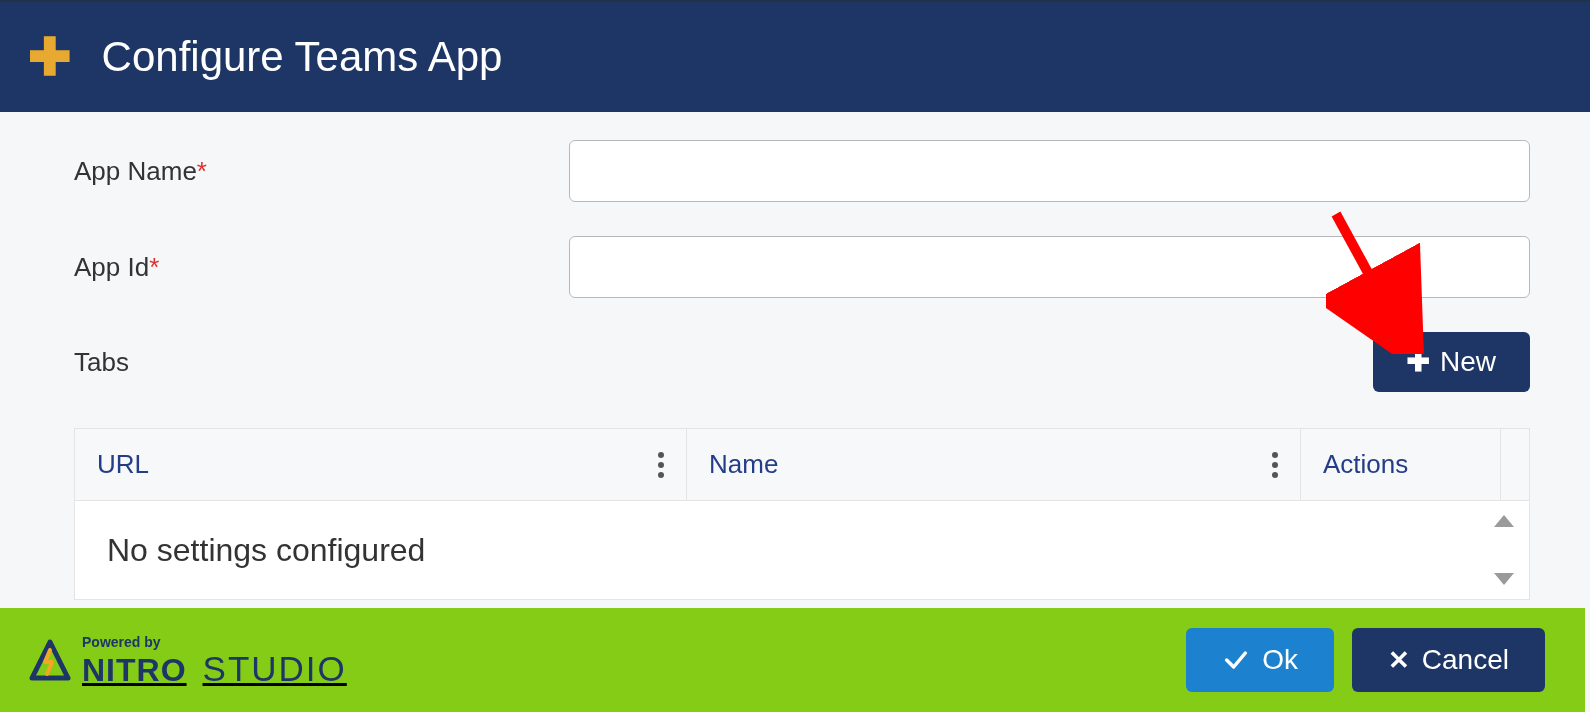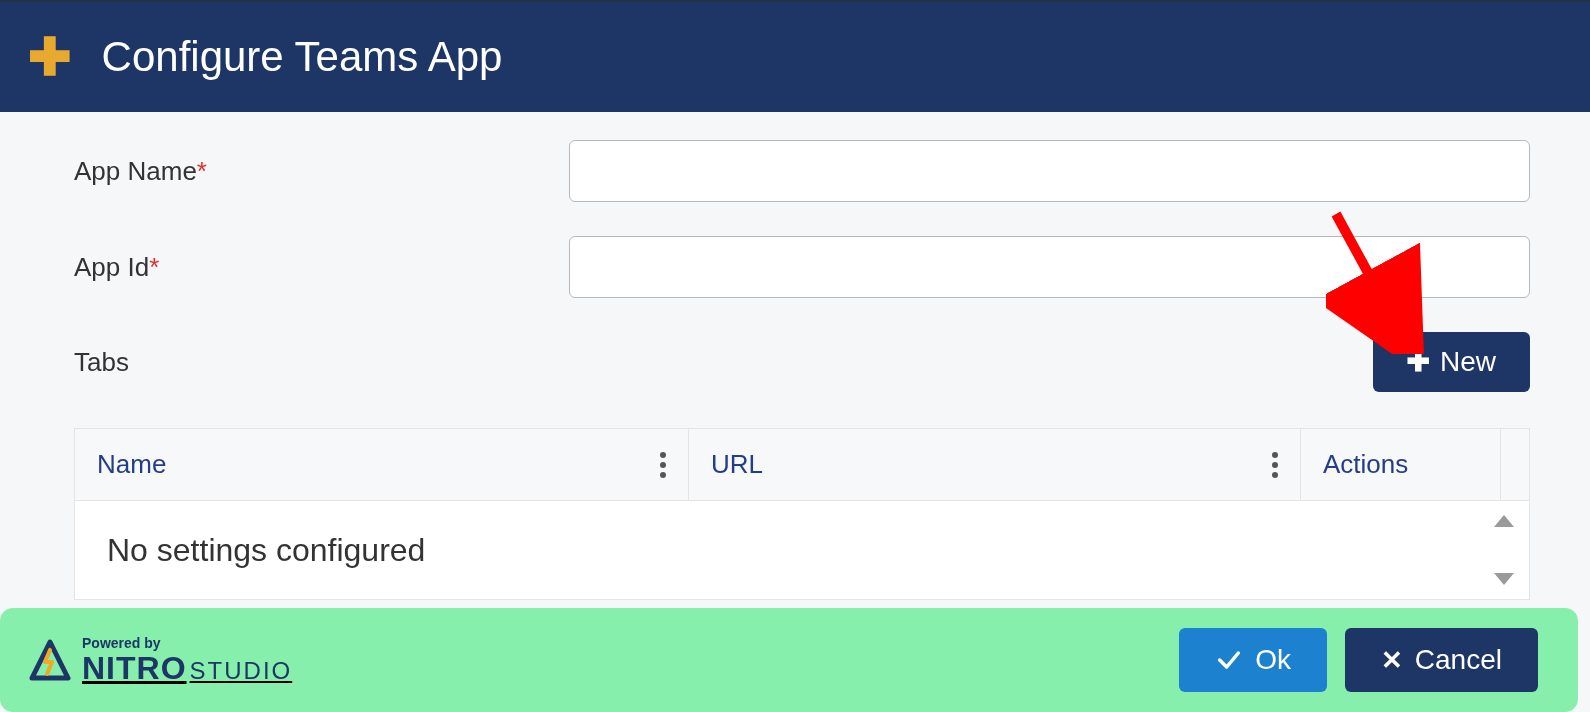--- a/index.html
+++ b/index.html
@@ -151,41 +151,40 @@
     border-left: 10px solid transparent;
     border-right: 10px solid transparent;
     margin: 0 auto;
     cursor: pointer;
   }
   .scroll-arrows .up { border-bottom: 12px solid #9a9a9a; }
   .scroll-arrows .down { border-top: 12px solid #9a9a9a; }
 
   .footer {
     position: absolute;
-    left: 0; right: 12px; bottom: 0;
+    left: 0; right: 5px; bottom: 0;
     height: 104px;
-    background: #86efac;
+    background: #84cc16;
     display: flex;
     align-items: center;
     justify-content: space-between;
     padding: 0 40px 0 26px;
-    border-radius: 13px;
   }
   .logo-wrap {
     display: flex;
     align-items: center;
   }
   .logo-mark {
     margin-right: 8px;
   }
   .logo-text { display: flex; flex-direction: column; line-height: 1; }
   .powered { font-size: 14px; color: #1e3666; font-weight: bold; margin-bottom: 2px; }
   .nitro-line { display: flex; align-items: baseline; text-decoration: underline; }
   .nitro { font-size: 32px; font-weight: 900; color: #1e3666; letter-spacing: 1px; }
-  .studio { font-size: 24px; font-weight: 300; color: #1e3666; margin-left: 3px; letter-spacing: 2px;}
+  .studio { font-size: 35px; font-weight: 300; color: #1e3666; margin-left: 16px; letter-spacing: 2px;}
   .footer-buttons { display: flex; gap: 18px; }
   .btn {
     border: none;
     border-radius: 6px;
     font-size: 28px;
     color: #fff;
     padding: 16px 36px;
     display: flex;
     align-items: center;
     cursor: pointer;
@@ -232,30 +231,30 @@
     <button class="new-button">
       <span class="plus">✚</span>
       <span>New</span>
     </button>
   </div>
 </div>
 
 <div class="table-wrap">
   <div class="table">
     <div class="th-row">
+      <div class="th th-url">
+        <span>URL</span>
+        <span class="col-menu">
+            <span></span>
+            <span></span>
+            <span></span>
+          </span>
+      </div>
       <div class="th th-name">
         <span>Name</span>
-        <span class="col-menu">
-            <span></span>
-            <span></span>
-            <span></span>
-          </span>
-      </div>
-      <div class="th th-url">
-        <span>URL</span>
         <span class="col-menu">
             <span></span>
             <span></span>
             <span></span>
           </span>
       </div>
       <div class="th th-actions">
         <span>Actions</span>
       </div>
       <div class="th th-scroll"></div>

